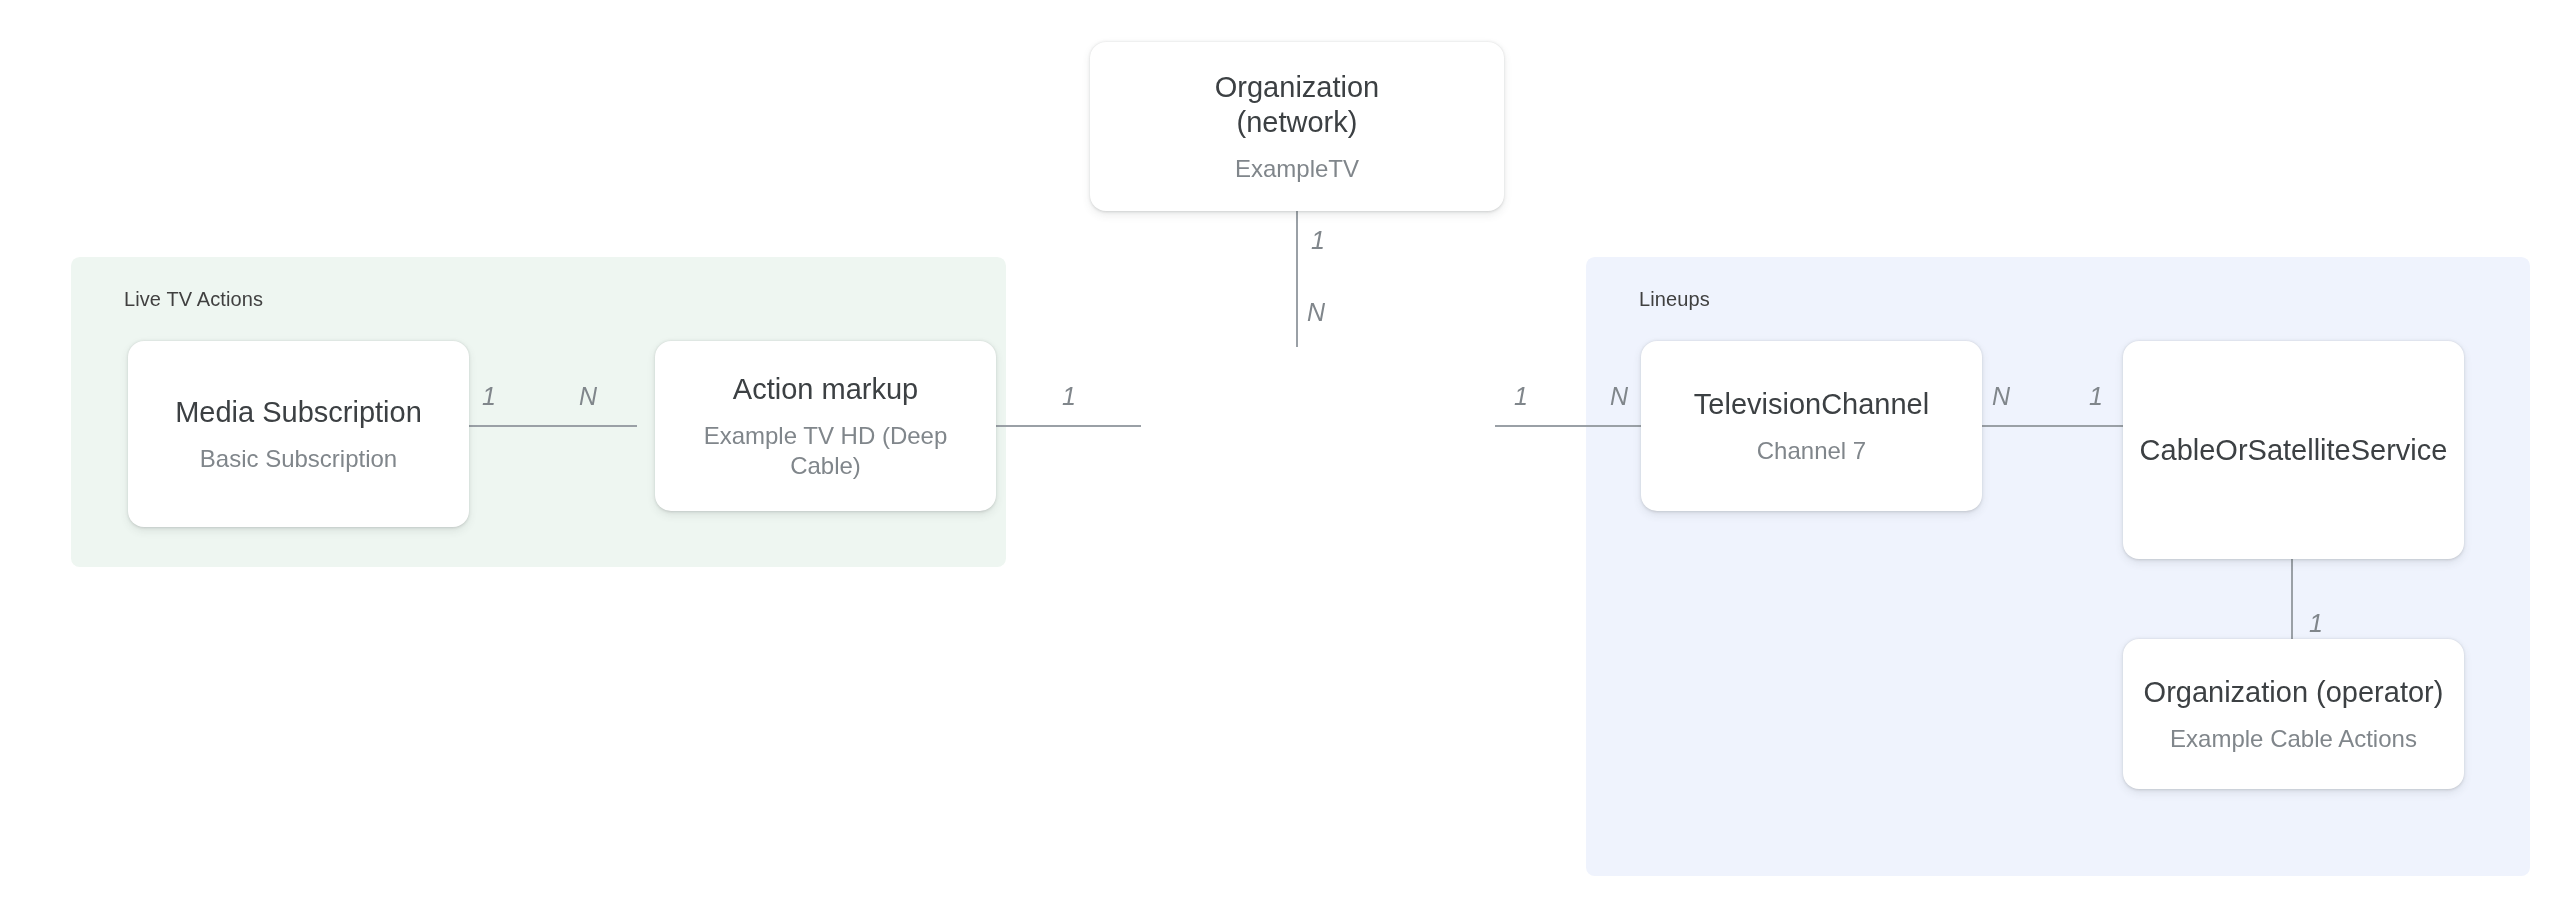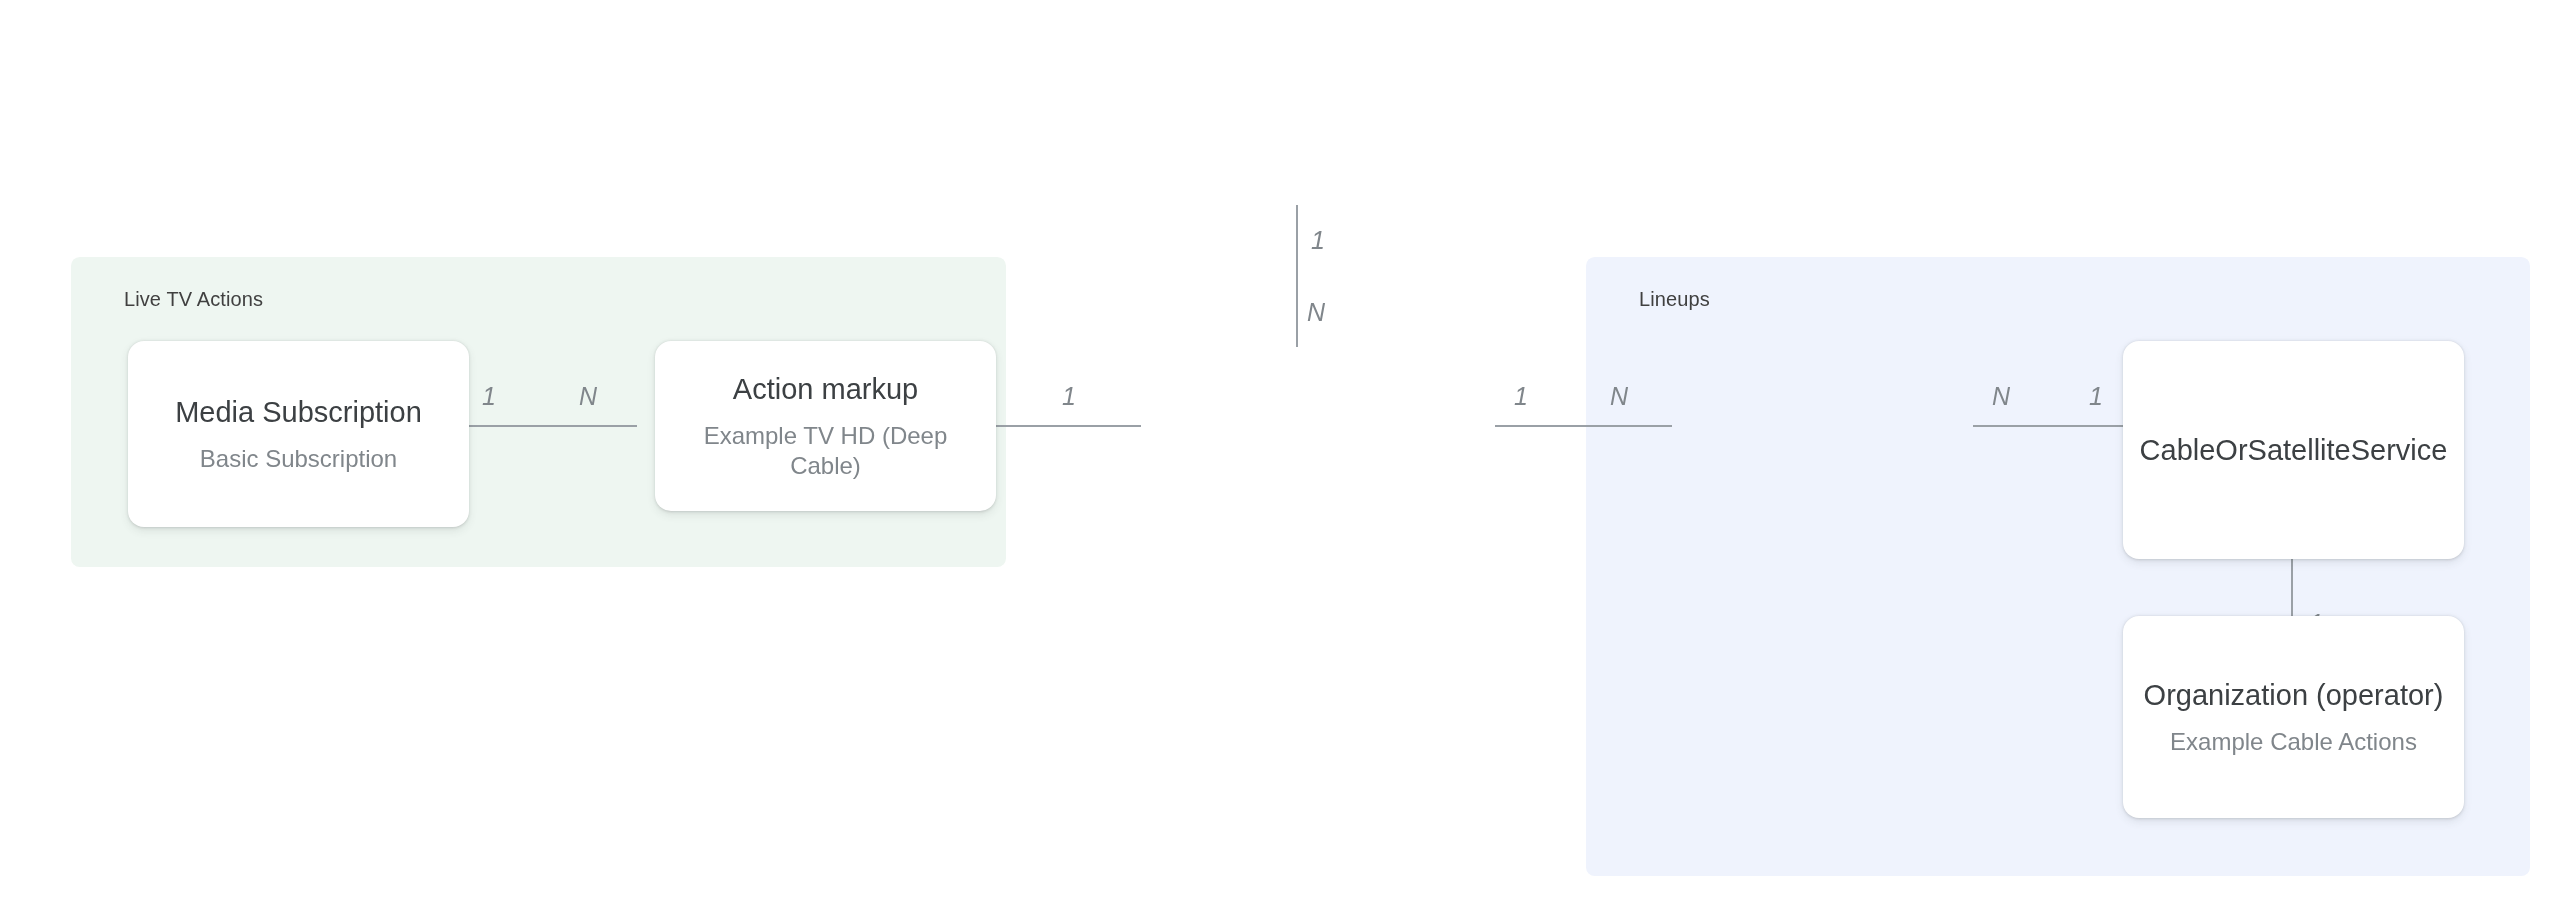--- a/index.html
+++ b/index.html
@@ -141,26 +141,35 @@
   <div class="node" style="left:128px; top:341px; width:341px; height:186px;">
     <div class="node-title">Media Subscription</div>
     <div class="node-sub">Basic Subscription</div>
   </div>
 
   <div class="node" style="left:610px; top:341px; width:341px; height:170px;margin-left:45px;">
     <div class="node-title">Action markup</div>
     <div class="node-sub">Example TV HD (Deep Cable)</div>
   </div>
 
+  <div class="node" style="left:1090px; top:42px; width:414px; height:169px;">
+    <div class="node-title">Organization
+(network)</div>
+    <div class="node-sub">ExampleTV</div>
+  </div>
 
 
+  <div class="node" style="left:1641px; top:341px; width:341px; height:170px;">
+    <div class="node-title">TelevisionChannel</div>
+    <div class="node-sub">Channel 7</div>
+  </div>
 
   <div class="node" style="left:2123px; top:341px; width:341px; height:218px;">
     <div class="node-title">CableOrSatelliteService</div>
   </div>
 
-  <div class="node" style="left:2123px; top:616px; width:341px; height:202px;">
+  <div class="node" style="left:2123px; top:639px; width:341px; height:150px;">
     <div class="node-title">Organization (operator)</div>
     <div class="node-sub">Example Cable Actions</div>
   </div>
 
 </div>
 
 
 </body></html>

